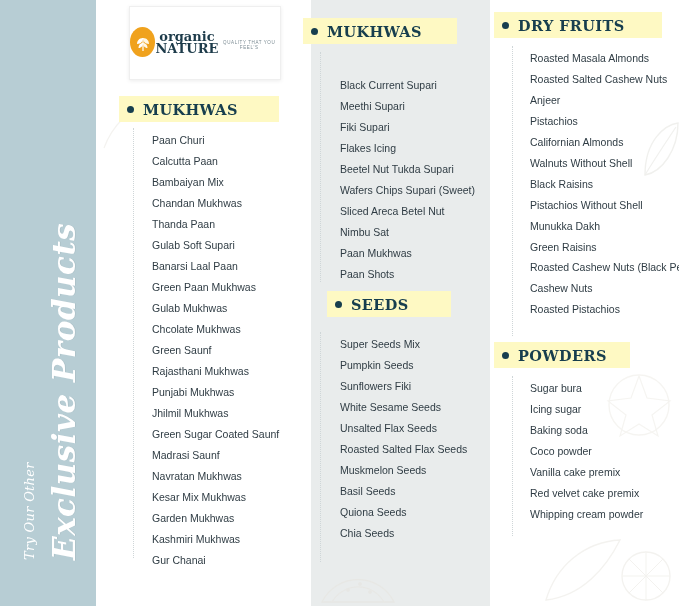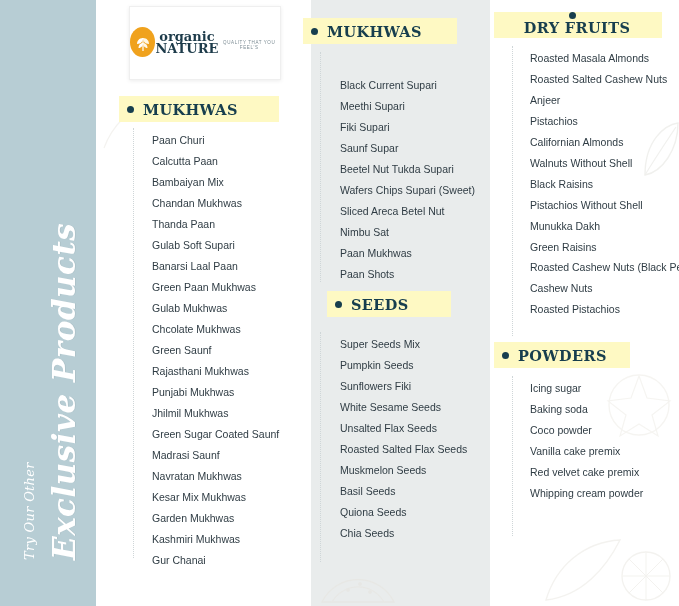--- a/index.html
+++ b/index.html
@@ -195,21 +195,21 @@
 
   <div class="head" style="left:303px;top:18px;width:136px;">
     <span class="dot"></span>
     <span class="htext">MUKHWAS</span>
   </div>
   <div class="vdots" style="left:320px;top:52px;height:230px;"></div>
   <div class="list" style="left:340px;top:54px;margin-top:21px;">
     <div class="item">Black Current Supari</div>
     <div class="item">Meethi Supari</div>
     <div class="item">Fiki Supari</div>
-    <div class="item">Saunf Supar</div>
+    <div class="item">Flakes Icing</div>
     <div class="item">Beetel Nut Tukda Supari</div>
     <div class="item">Wafers Chips Supari (Sweet)</div>
     <div class="item">Sliced Areca Betel Nut</div>
     <div class="item">Nimbu Sat</div>
     <div class="item">Paan Mukhwas</div>
     <div class="item">Paan Shots</div>
     <div class="item">Nariyal Burada</div>
   </div>
 
   <div class="head" style="left:303px;top:291px;width:106px;margin-left:24px;">
@@ -223,21 +223,21 @@
     <div class="item">Sunflowers Fiki</div>
     <div class="item">White Sesame Seeds</div>
     <div class="item">Unsalted Flax Seeds</div>
     <div class="item">Roasted Salted Flax Seeds</div>
     <div class="item">Muskmelon Seeds</div>
     <div class="item">Basil Seeds</div>
     <div class="item">Quiona Seeds</div>
     <div class="item">Chia Seeds</div>
   </div>
 
-  <div class="head" style="left:494px;top:12px;width:150px;flex-direction:column;">
+  <div class="head" style="left:494px;top:12px;width:150px;">
     <span class="dot"></span>
     <span class="htext">DRY FRUITS</span>
   </div>
   <div class="vdots" style="left:512px;top:46px;height:290px;"></div>
   <div class="list" style="left:530px;top:48px;">
     <div class="item">Roasted Masala Almonds</div>
     <div class="item">Roasted Salted Cashew Nuts</div>
     <div class="item">Anjeer</div>
     <div class="item">Pistachios</div>
     <div class="item">Californian Almonds</div>
@@ -250,20 +250,21 @@
     <div class="item">Cashew Nuts</div>
     <div class="item">Roasted Pistachios</div>
   </div>
 
   <div class="head" style="left:494px;top:342px;width:118px;">
     <span class="dot"></span>
     <span class="htext">POWDERS</span>
   </div>
   <div class="vdots" style="left:512px;top:376px;height:160px;"></div>
   <div class="list" style="left:530px;top:378px;">
+    <div class="item">Sugar bura</div>
     <div class="item">Icing sugar</div>
     <div class="item">Baking soda</div>
     <div class="item">Coco powder</div>
     <div class="item">Vanilla cake premix</div>
     <div class="item">Red velvet cake premix</div>
     <div class="item">Whipping cream powder</div>
   </div>
 
 </div>
 

